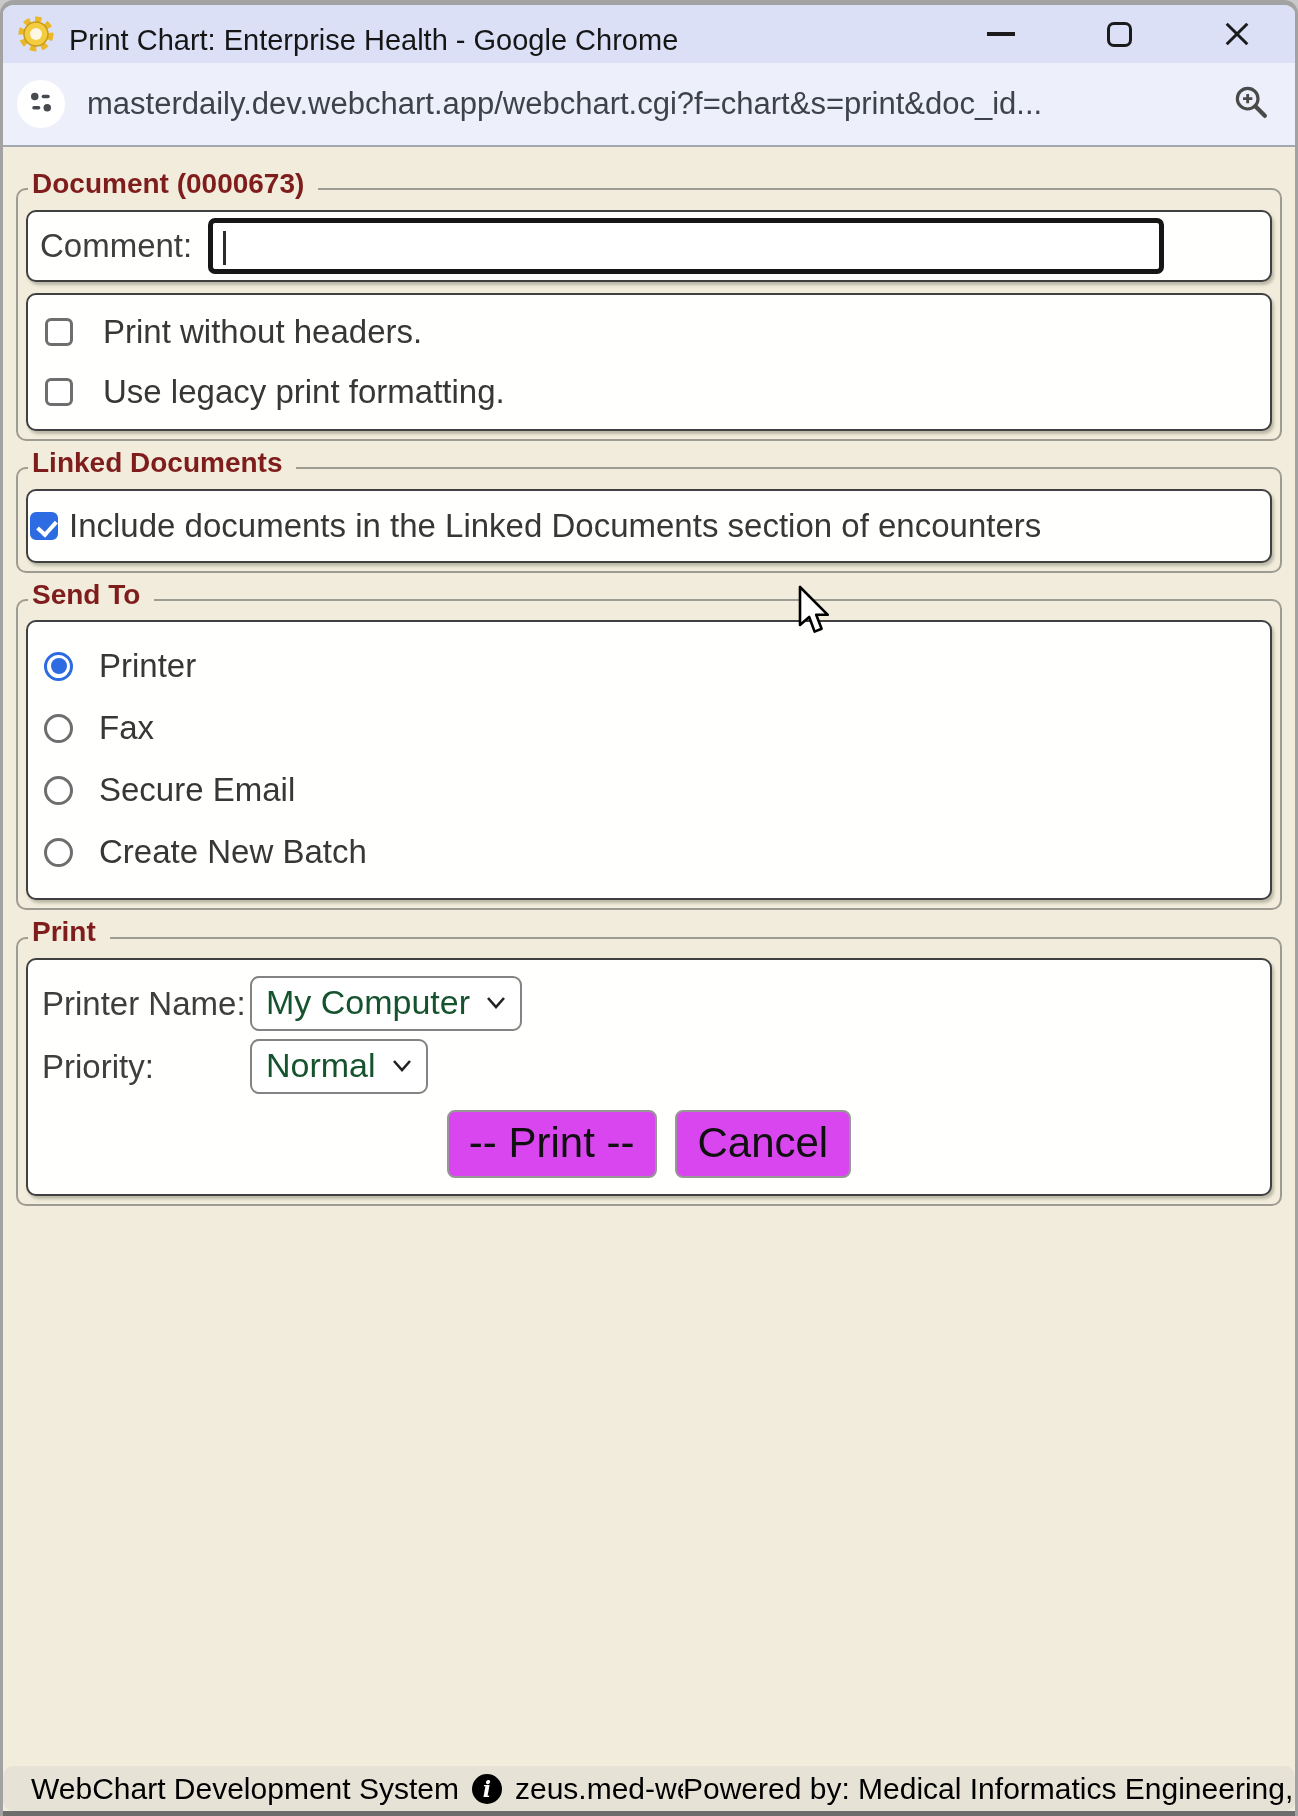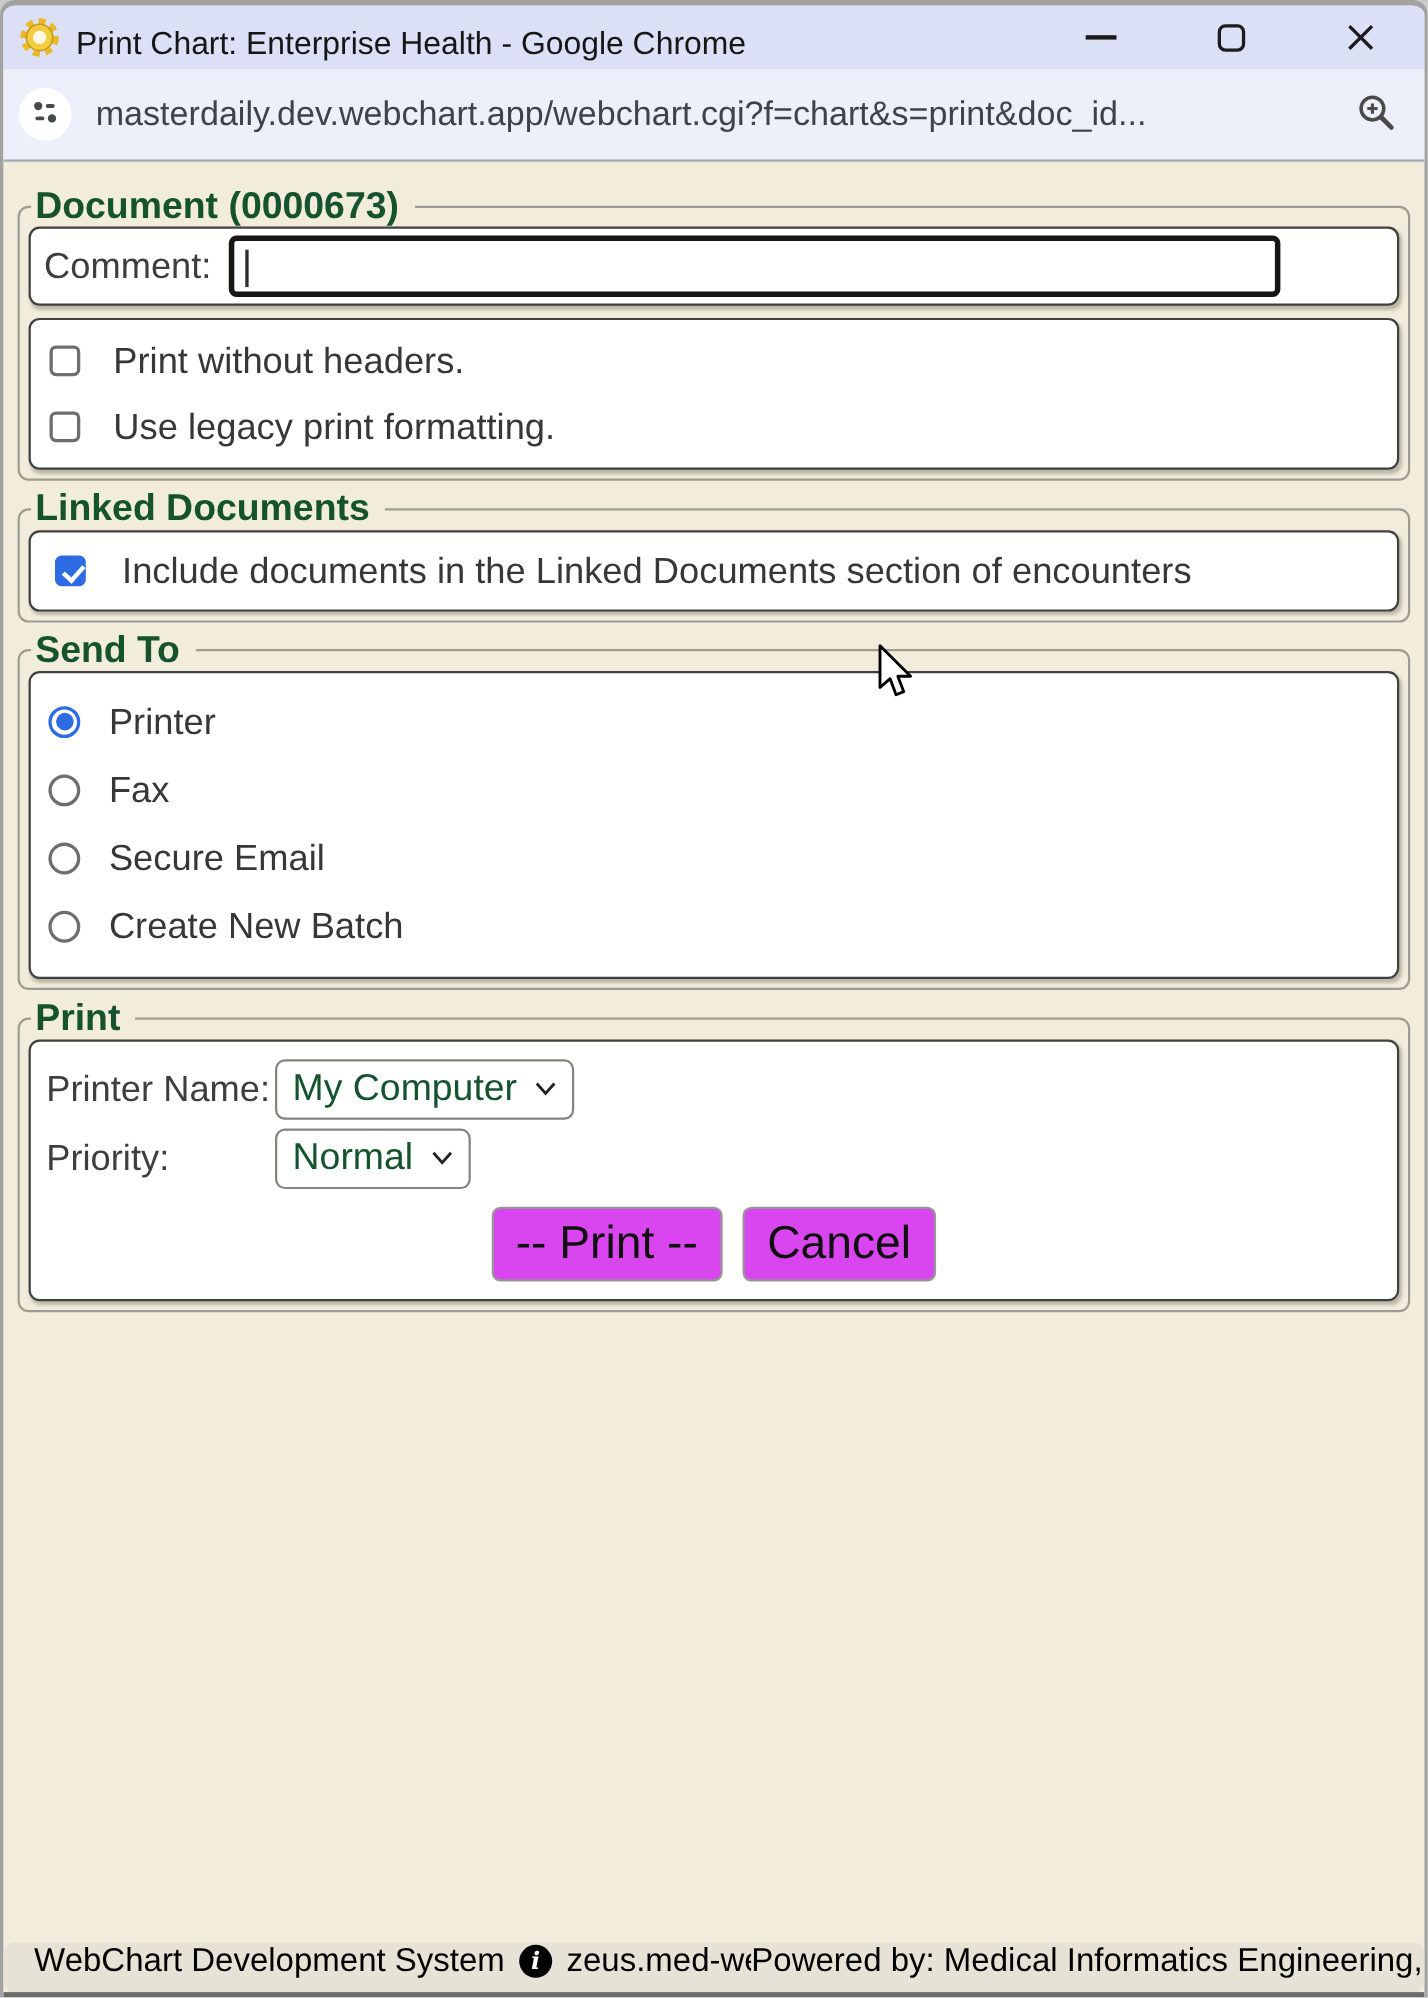--- a/index.html
+++ b/index.html
@@ -43,22 +43,22 @@
   .urltext { font-size:31px; color:#3e434b; margin-left:22px; white-space:nowrap; overflow:hidden; flex:1 1 auto; }
   .zoomicon { flex:none; margin-left:16px; }
   
   .main { padding:0 13px; }
   fieldset.fs {
     border:2px solid #9d9c92; border-radius:10px;
     margin:7px 0 0 0; padding:0 8px 8px 8px;
   }
   fieldset.fs.first { margin-top:22px; }
   legend.fslegend {
-    font-size:34px; font-weight:700; color:#14532d;
-    padding:0 14px 0 4px; margin-left:2px; line-height:1.1;
+    font-size:28px; font-weight:700; color:#7f1d1d;
+    padding:0 14px 10px 4px; margin-left:2px; line-height:1.1;
   }
   .wbox {
     background:#fffffe; border:2px solid #404040; border-radius:10px;
     box-shadow:2px 3px 3px rgba(90,88,72,.35);
   }
   
   .fs-doc { padding-top:12px; }
   .comment-box { display:flex; align-items:center; padding:8px 12px; height:72px; margin-bottom:11px; }
   .comment-label { font-size:33px; color:#3e3e3e; margin-right:16px; white-space:nowrap; }
   .comment-input {
@@ -69,21 +69,21 @@
   .check-box-group { padding:7px 17px; }
   .optrow { display:flex; align-items:center; gap:30px; padding:11px 0; font-size:33px; color:#373737; }
   .cb { width:28px; height:28px; border:3px solid #6e6e6e; border-radius:6px; background:#fff; flex:none; }
   .cb.checked { background:#2d6be2; border-color:#2d6be2; position:relative; }
   .cb.checked::after {
     content:""; position:absolute; left:8px; top:2px; width:8px; height:15px;
     border-right:4px solid #fff; border-bottom:4px solid #fff; transform:rotate(42deg);
   }
   
   .fs-linked { padding-top:5px; }
-  .linked-box { display:flex; align-items:center; gap:33px; padding:16px 22px; font-size:33px; color:#373737; }
+  .linked-box { display:flex; align-items:center; gap:11px; padding:16px 2px; font-size:33px; color:#373737; }
   
   .fs-send { padding-top:9px; }
   .radio-box { padding:13px 16px 15px 16px; }
   .radiorow { display:flex; align-items:center; gap:26px; padding:12px 0; font-size:33px; color:#373737; }
   .rb { width:29px; height:29px; border-radius:50%; border:3px solid #6e6e6e; background:#fff; flex:none; }
   .rb.sel { border:3.5px solid #2d6be2; position:relative; }
   .rb.sel::after { content:""; position:absolute; inset:3.5px; border-radius:50%; background:#2d6be2; }
   
   .fs-print { padding-top:9px; }
   .print-box { padding:10px 14px 16px 14px; }
@@ -97,21 +97,21 @@
   .btnrow { display:flex; justify-content:center; gap:18px; margin-top:16px; }
   .btn {
     font-size:42px; color:#101010; background:#d946ef;
     border:2.5px solid #979797; border-radius:8px; padding:7px 21px 9px 20px;
     font-family:"Liberation Sans", sans-serif;
   }
   
   .footer {
     position:absolute; left:0; right:0; bottom:5px; height:45px;
     background:#e6e3d6; border-radius:10px;
-    display:flex; align-items:flex-start; justify-content:space-between;
+    display:flex; align-items:center; justify-content:space-between;
     padding:0 26px 0 28px; font-size:30px; color:#000;
   }
   .fleft { display:flex; align-items:center; gap:13px; max-width:740px; overflow:hidden; flex:none; }
   .fleft .seg { white-space:nowrap; }
   .host { white-space:nowrap; max-width:168px; overflow:hidden; }
   .infoicon {
     width:30px; height:30px; border-radius:50%; background:#000; color:#fff; flex:none;
     display:flex; align-items:center; justify-content:center;
     font-family:"DejaVu Serif", serif; font-size:22px; font-weight:bold; font-style:italic;
   }

